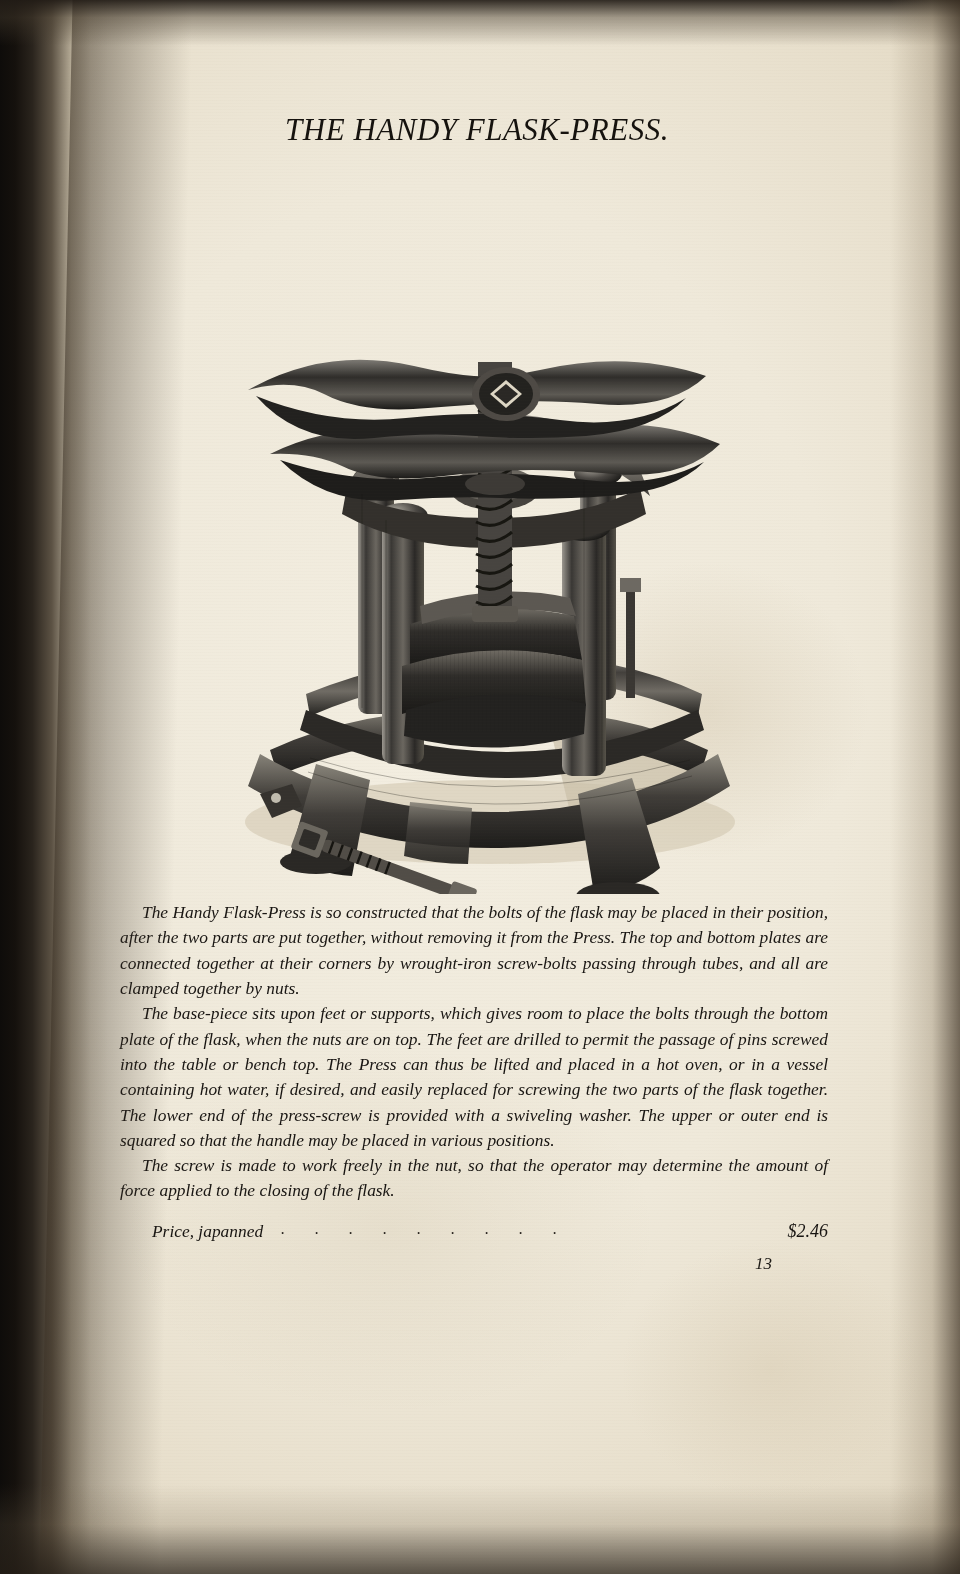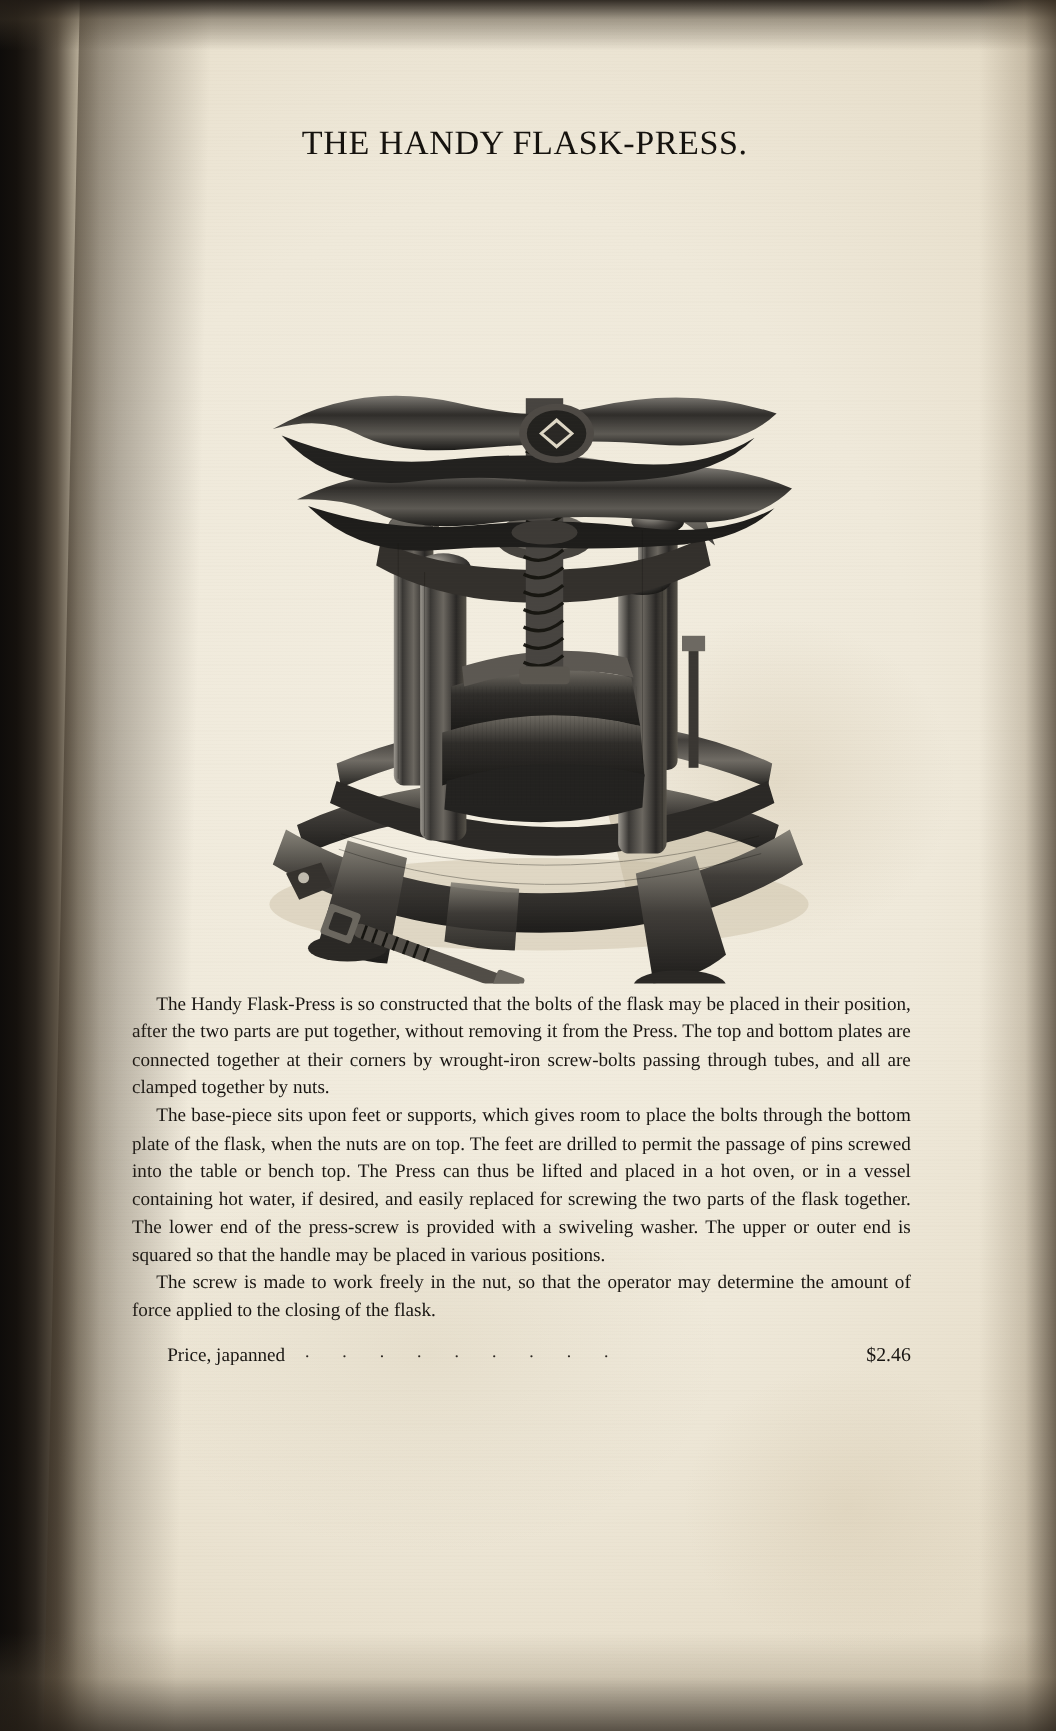--- a/index.html
+++ b/index.html
@@ -81,20 +81,21 @@
   }
 
   
   .page-inner {
     position: absolute;
     left: 110px;
     top: 0;
     width: 740px;
     height: 1574px;
     z-index: 4;
+    font-style: italic;
   }
 
   h1.title {
     margin: 0;
     padding-top: 112px;
     text-align: center;
     font-size: 31px;
     letter-spacing: 0.5px;
     font-weight: normal;
     color: #15120e;
@@ -354,20 +355,21 @@
       <p>The base-piece sits upon feet or supports, which gives room to place the bolts through the bottom plate of the flask, when the nuts are on top.   The feet are drilled to permit the passage of pins screwed into the table or bench top.   The Press can thus be lifted and placed in a hot oven, or in a vessel containing hot water, if desired, and easily replaced for screwing the two parts of the flask together.   The lower end of the press-screw is provided with a swiveling washer.   The upper or outer end is squared so that the handle may be placed in various positions.</p>
       <p>The screw is made to work freely in the nut, so that the operator may determine the amount of force applied to the closing of the flask.</p>
     </div>
 
     <div class="price-row">
       <span class="price-label">Price, japanned</span>
       <span class="price-leader">. . . . . . . . .</span>
       <span class="price-value">$2.46</span>
     </div>
 
+    <div class="folio">13</div>
   </div>
 
   <div class="grain"></div>
   <div class="edge-left"></div>
   <div class="edge-left-curl"></div>
   <div class="edge-top"></div>
   <div class="edge-right"></div>
   <div class="edge-bottom"></div>
 </div>
 

